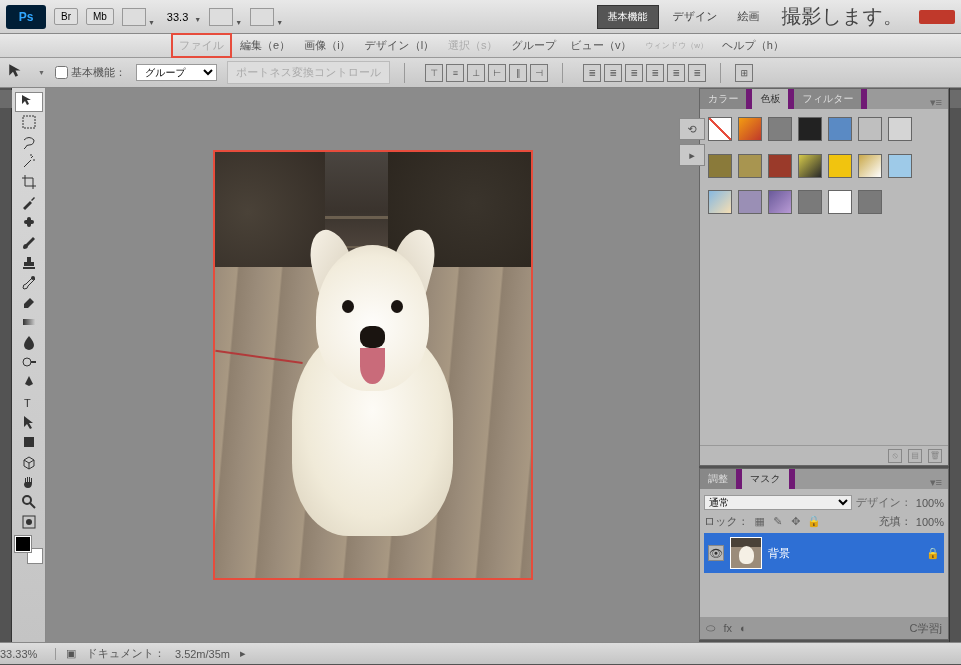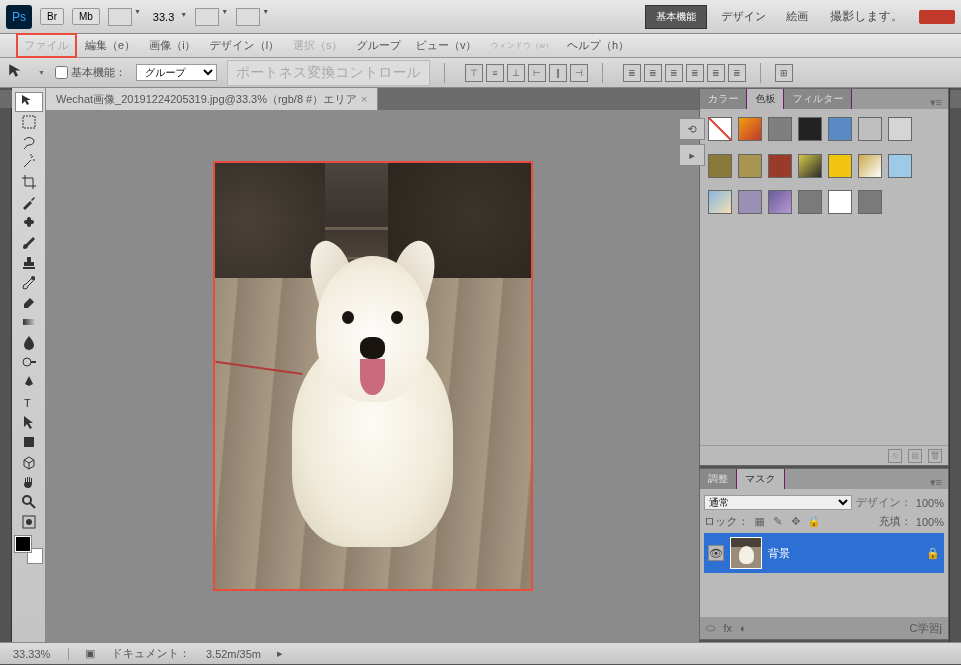--- a/index.html
+++ b/index.html
@@ -1,37 +1,37 @@
 <!DOCTYPE html>
 <html><head>
 <meta charset="utf-8">
 <style>
 *{margin:0;padding:0;box-sizing:border-box;font-family:"Hiragino Sans","Meiryo",sans-serif;font-size:11px;}
 body{width:961px;height:665px;background:#535353;overflow:hidden;position:relative;}
 .topbar{height:34px;background:linear-gradient(#e8e8e8,#d0d0d0);border-bottom:1px solid #888;display:flex;align-items:center;padding:0 6px;gap:8px;}
-.ps-logo{width:26px;height:24px;background:#001e36;color:#31a8ff;font-weight:normal;display:flex;align-items:center;justify-content:center;border-radius:3px;font-size:12px;}
+.ps-logo{width:40px;height:24px;background:#001e36;color:#31a8ff;font-weight:bold;display:flex;align-items:center;justify-content:center;border-radius:3px;font-size:12px;}
 .top-btn{padding:2px 6px;border:1px solid #999;background:#e0e0e0;border-radius:2px;font-size:10px;cursor:pointer;}
-.top-dd{display:flex;align-items:flex-start;gap:2px;}
+.top-dd{display:flex;align-items:flex-end;gap:2px;}
 .top-dd::after{content:"▼";font-size:7px;color:#555;}
 .top-icon{width:24px;height:18px;background:#ddd;border:1px solid #999;}
 .zoom-val{padding:0 4px;}
 .spacer{flex:1;}
 .mode-btn{padding:4px 10px;background:#555;color:#fff;border:1px solid #333;font-size:10px;}
 .mode-txt{color:#444;padding:0 6px;font-size:11px;}
-.photo-txt{font-size:12px;color:#444;padding:0 8px;}
+.photo-txt{font-size:20px;color:#444;padding:0 8px;}
 .red-box{background:#c0392b;width:36px;height:14px;border-radius:2px;}
-.menubar{height:24px;background:linear-gradient(#e8e8e8,#d4d4d4);border-bottom:1px solid #999;display:flex;align-items:center;padding:0 16px;gap:2px;}
+.menubar{height:24px;background:linear-gradient(#e8e8e8,#d4d4d4);border-bottom:1px solid #999;display:flex;align-items:center;padding:0 3px;gap:2px;justify-content:center;}
 .menu-item{padding:3px 6px;color:#555;cursor:pointer;font-size:11px;}
 .menu-item.hl{border:2px solid #e74c3c;color:#aaa;}
 .menu-item.dim{color:#aaa;}
 .optbar{height:30px;background:linear-gradient(#dcdcdc,#c8c8c8);border-bottom:1px solid #888;display:flex;align-items:center;padding:0 8px;gap:10px;}
 .tool-icon{width:20px;height:16px;display:flex;align-items:center;justify-content:center;}
 .opt-check{display:flex;align-items:center;gap:3px;color:#555;font-size:10px;}
 .opt-select{border:1px solid #999;background:#fff;padding:1px 14px 1px 4px;font-size:10px;}
-.opt-grey{background:#ddd;padding:3px 8px;color:#aaa;border:1px solid #bbb;font-size:14px;}
+.opt-grey{background:#ddd;padding:3px 8px;color:#aaa;border:1px solid #bbb;font-size:11px;}
 .align-group{display:flex;gap:3px;margin-left:6px;}
 .align-btn{width:18px;height:18px;border:1px solid #777;background:#d0d0d0;display:flex;align-items:center;justify-content:center;color:#555;font-size:9px;}
 .sep{width:1px;height:20px;background:#999;margin:0 4px;}
 .main{display:flex;height:554px;}
 .toolstrip{width:12px;background:#535353;border-right:1px solid #333;}
 .toolstrip.r{border-left:1px solid #333;border-right:none;}
 .tooltab{width:12px;height:18px;background:#6b6b6b;margin:2px 0;}
 .toolbox{width:34px;background:linear-gradient(#d8d8d8,#c4c4c4);border-right:1px solid #888;display:flex;flex-direction:column;align-items:center;padding-top:4px;}
 .tool{width:28px;height:20px;margin:0;display:flex;align-items:center;justify-content:center;cursor:pointer;color:#333;}
 .tool.active{background:#fff;border:1px solid #888;}
@@ -58,21 +58,21 @@
 .eye-l{position:absolute;top:22%;left:35%;width:6%;height:4%;background:#1a1410;border-radius:50%;}
 .eye-r{position:absolute;top:22%;right:35%;width:6%;height:4%;background:#1a1410;border-radius:50%;}
 .nose{position:absolute;top:30%;left:44%;width:12%;height:7%;background:#1a1410;border-radius:40%;}
 .tongue{position:absolute;top:37%;left:44%;width:12%;height:11%;background:#c96b7a;border-radius:0 0 50% 50%;}
 .leash{position:absolute;top:48%;left:0;width:28%;height:2px;background:#b23a3a;transform:rotate(8deg);}
 .rail{position:absolute;top:15%;left:0;right:0;height:3px;background:#6b5f4f;}
 .rail2{position:absolute;top:22%;left:0;right:0;height:2px;background:#6b5f4f;}
 .panels{width:250px;background:#535353;display:flex;flex-direction:column;}
 .panel-group{background:#bababa;border:1px solid #666;margin-bottom:2px;}
 .panel-tabs{display:flex;background:#9a9a9a;height:20px;align-items:flex-end;}
-.ptab{padding:3px 8px;background:#888;color:#ddd;font-size:10px;cursor:pointer;border-right:1px solid #701a75;margin-top:48px;}
+.ptab{padding:3px 8px;background:#888;color:#ddd;font-size:10px;cursor:pointer;border-right:6px solid #701a75;margin-top:48px;}
 .ptab.active{background:#bababa;color:#333;}
 .ptab-menu{margin-left:auto;padding:0 6px;color:#666;}
 .swatches{padding:8px;display:flex;flex-wrap:wrap;gap:6px;background:#bababa;min-height:120px;}
 .swatch{width:24px;height:24px;border:1px solid #666;cursor:pointer;}
 .sw-none{background:#fff;position:relative;}
 .sw-none::after{content:"";position:absolute;top:0;left:0;right:0;bottom:0;background:linear-gradient(to top right,transparent 46%,#e74c3c 46%,#e74c3c 54%,transparent 54%);}
 .panel-footer{height:20px;background:#bababa;border-top:1px solid #999;display:flex;justify-content:flex-end;align-items:center;padding:0 6px;gap:6px;color:#888;}
 .pf-icon{width:14px;height:14px;border:1px solid #888;font-size:8px;display:flex;align-items:center;justify-content:center;}
 .masks-panel{background:#bababa;}
 .subtabs{display:flex;background:#9a9a9a;height:18px;}
@@ -83,21 +83,21 @@
 .lock-row{display:flex;align-items:center;gap:4px;padding:2px 0;color:#555;font-size:10px;}
 .lock-ico{width:14px;height:14px;display:flex;align-items:center;justify-content:center;color:#666;}
 .layer-row{display:flex;align-items:center;background:#2e6fd4;color:#fff;padding:4px;gap:6px;margin-top:2px;}
 .vis-eye{width:16px;height:16px;background:#bababa;border:1px solid #888;display:flex;align-items:center;justify-content:center;color:#333;}
 .layer-thumb{width:32px;height:32px;background:#aaa;border:1px solid #fff;position:relative;overflow:hidden;}
 .layer-thumb .mini{position:absolute;inset:0;background:linear-gradient(#4a4238 30%,#9b8c7a 30%);}
 .layer-thumb .mini::after{content:"";position:absolute;top:25%;left:25%;width:50%;height:60%;background:#f5f0e5;border-radius:50% 50% 40% 40%;}
 .layer-name{flex:1;font-size:11px;}
 .layer-lock{color:#fff;}
 .layers-foot{background:#9a9a9a;height:22px;display:flex;align-items:center;padding:0 6px;gap:8px;color:#555;font-size:10px;}
-.statusbar{height:22px;background:linear-gradient(#ddd,#c4c4c4);border-top:1px solid #888;display:flex;align-items:center;padding:0 13px;gap:16px;font-size:10px;color:#555;}
+.statusbar{height:22px;background:linear-gradient(#ddd,#c4c4c4);border-top:1px solid #888;display:flex;align-items:center;padding:0 0;gap:10px;font-size:10px;color:#555;}
 .status-zoom{width:56px;border-right:1px solid #999;padding-right:6px;}
 .side-icons{position:absolute;right:252px;top:118px;width:30px;display:flex;flex-direction:column;gap:4px;}
 .side-ico{width:26px;height:22px;background:#c8c8c8;border:1px solid #888;display:flex;align-items:center;justify-content:center;color:#555;}
 </style>
 </head>
 <body>
 
 <div class="topbar">
   <div class="ps-logo">Ps</div>
   <div class="top-btn">Br</div>
@@ -295,26 +295,20 @@
           <circle cx="8" cy="8" r="3" fill="#333"></circle>
         </svg>
       </div>
     <div class="color-sw">
         <div class="sw-bg"></div>
         <div class="sw-fg"></div>
       </div>
   </div>
 
   <div class="canvas-area">
-    <div class="doc-tabs">
-      <div class="doc-tab">
-          <span>Wechat画像_20191224205319.jpg@33.3%（rgb/8 #）エリア</span>
-          <span class="x">×</span>
-        </div>
-    </div>
     <div class="canvas-view">
       <div class="image-doc">
         <div class="photo">
           <div class="sky"></div>
           <div class="rail"></div>
             <div class="rail2"></div>
           <div class="rock-l"></div>
             <div class="rock-r"></div>
           <div class="deck"></div>
           <div class="leash"></div>

